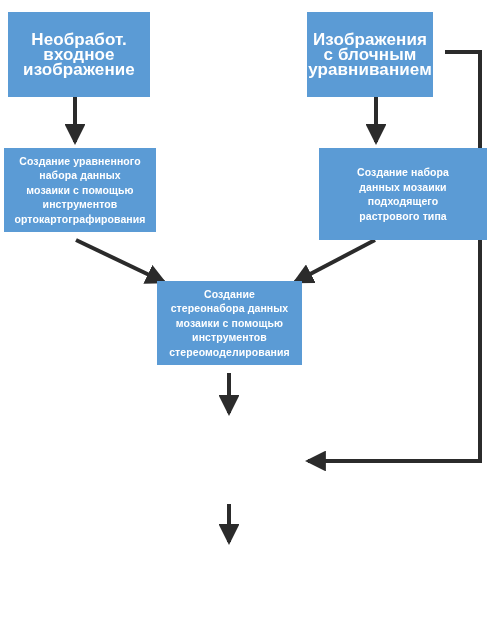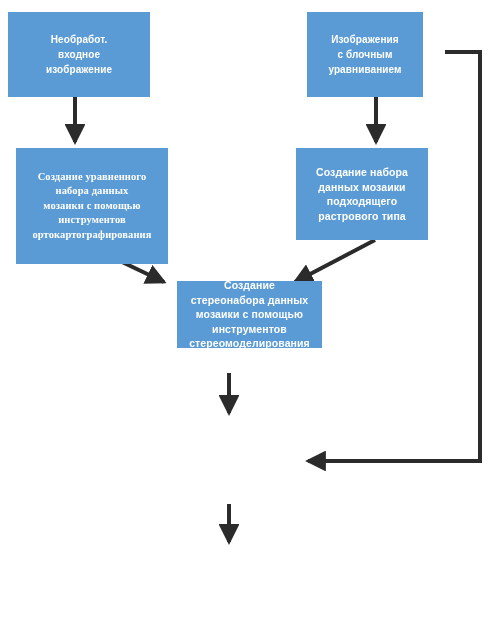--- a/index.html
+++ b/index.html
@@ -27,21 +27,21 @@
   }
   .node {
     position: absolute;
     box-sizing: border-box;
     background: #5b9bd5;
     display: flex;
     align-items: center;
     justify-content: center;
     text-align: center;
     color: #ffffff;
-    font-size: 10px;
+    font-size: 17px;
     line-height: 15px;
     font-weight: 700;
     padding: 2px 4px;
     letter-spacing: 0.1px;
     z-index: 2;
   }
   .node-label {
     display: block;
     white-space: pre-line;
   }
@@ -87,42 +87,42 @@
       <path d="M 445 52 L 480 52 L 480 461 L 308 461" stroke="#2b2b2b" stroke-width="4" fill="none" stroke-linejoin="miter" marker-end="url(#arrow)"></path>
     </g>
   </svg>
 
   <div class="node" style="left:8px; top:12px; width:142px; height:85px;">
     <span class="node-label">Необработ.
 входное
 изображение</span>
   </div>
 
-  <div class="node" style="left:307px; top:12px; width:116px; height:85px;">
+  <div class="node" style="left:307px; top:12px; width:126px; height:85px;">
     <span class="node-label">Изображения
 с блочным
 уравниванием</span>
   </div>
 
-  <div class="node node-small" style="left:16px; top:148px; width:152px; height:116px;font-family:Liberation Serif, serif;">
+  <div class="node node-small" style="left:4px; top:148px; width:152px; height:84px;">
     <span class="node-label">Создание уравненного
 набора данных
 мозаики с помощью
 инструментов
 ортокартографирования</span>
   </div>
 
-  <div class="node node-small" style="left:296px; top:148px; width:132px; height:92px;">
+  <div class="node node-small" style="left:319px; top:148px; width:168px; height:92px;">
     <span class="node-label">Создание набора
 данных мозаики
 подходящего
 растрового типа</span>
   </div>
 
-  <div class="node node-small" style="left:157px; top:281px; width:145px; height:67px;margin-left:20px;">
+  <div class="node node-small" style="left:157px; top:281px; width:145px; height:84px;">
     <span class="node-label">Создание
 стереонабора данных
 мозаики с помощью
 инструментов
 стереомоделирования</span>
   </div>
 
 
 
 </div>

